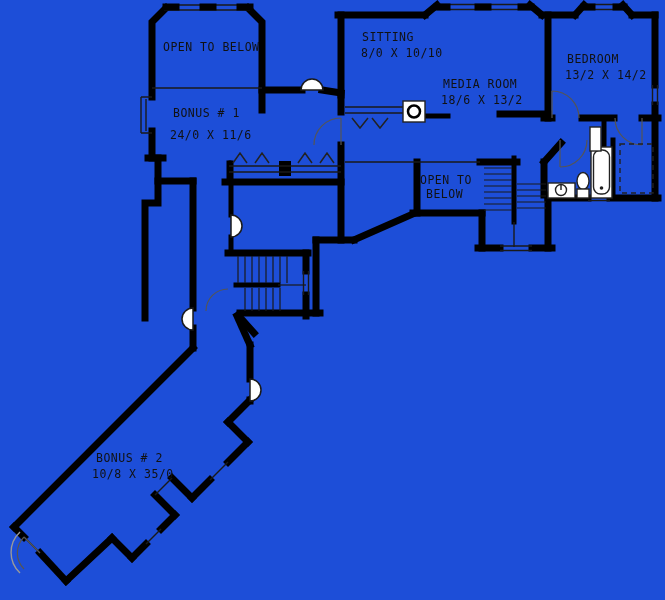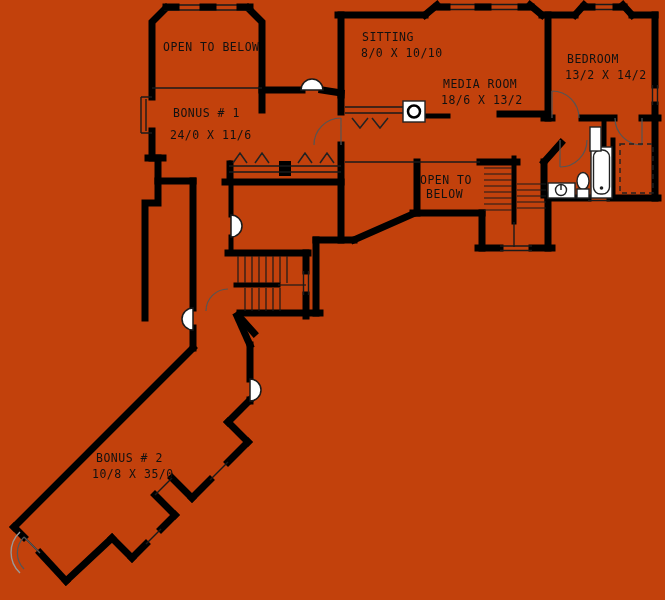--- a/index.html
+++ b/index.html
@@ -1,17 +1,17 @@
 <!DOCTYPE html>
 <html><head>
 <meta charset="utf-8">
 <style>
   html,body{margin:0;padding:0;background:#ffffff;}
   #plan-wrap{
-    position:relative;width:665px;height:600px;background:#c2410c;overflow:hidden;
+    position:relative;width:665px;height:600px;background:#1d4ed8;overflow:hidden;
     font-family:"DejaVu Sans Mono", monospace;
   }
   svg{display:block;}
   .wall{stroke:#000000;stroke-width:7;fill:none;stroke-linecap:square;}
   .wall-med{stroke:#000000;stroke-width:5;fill:none;stroke-linecap:square;}
   .thin{stroke:#1a1a1a;stroke-width:1.4;fill:none;}
   .tread{stroke:#1a1a1a;stroke-width:1.2;fill:none;}
   .arc{stroke:#555;stroke-width:1.2;fill:none;}
   .arc-gray{stroke:#9a9a9a;stroke-width:1.4;fill:none;}
   .moon{fill:#ffffff;stroke:#1a1a1a;stroke-width:1.5;}

